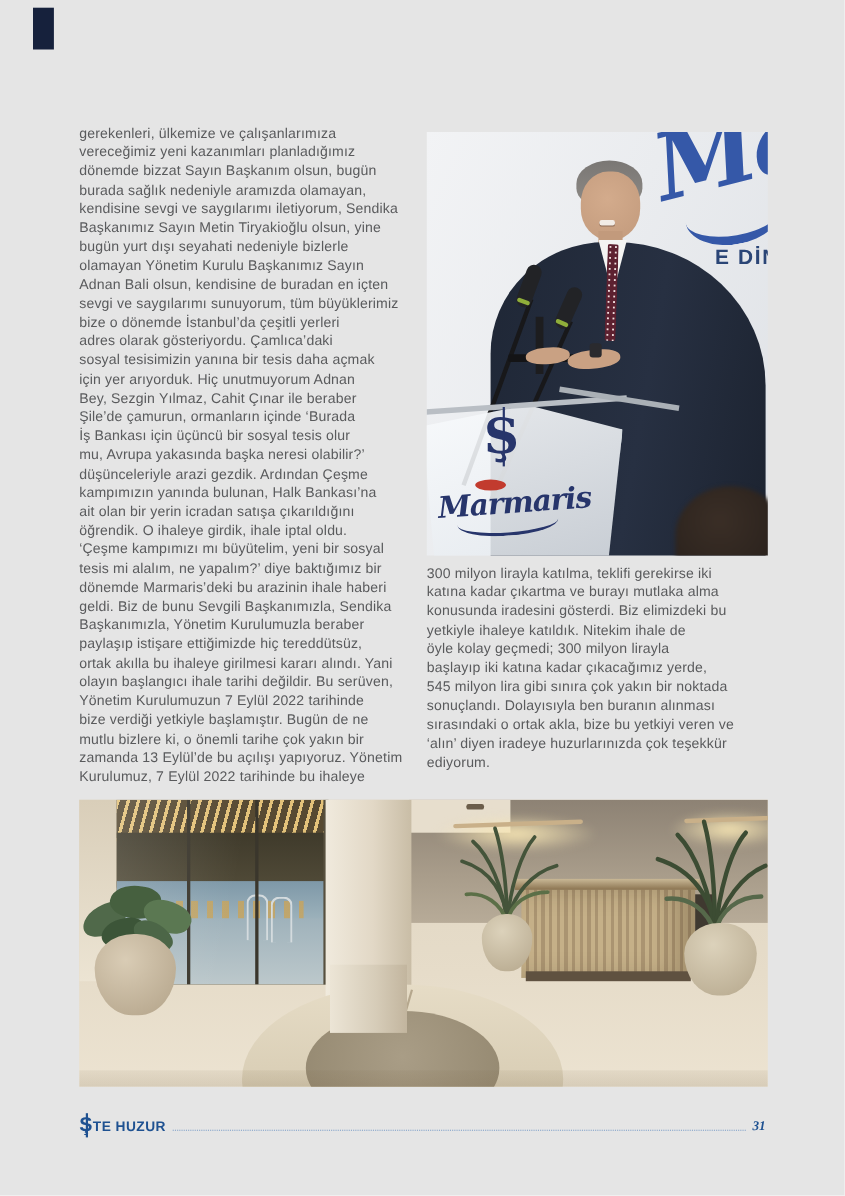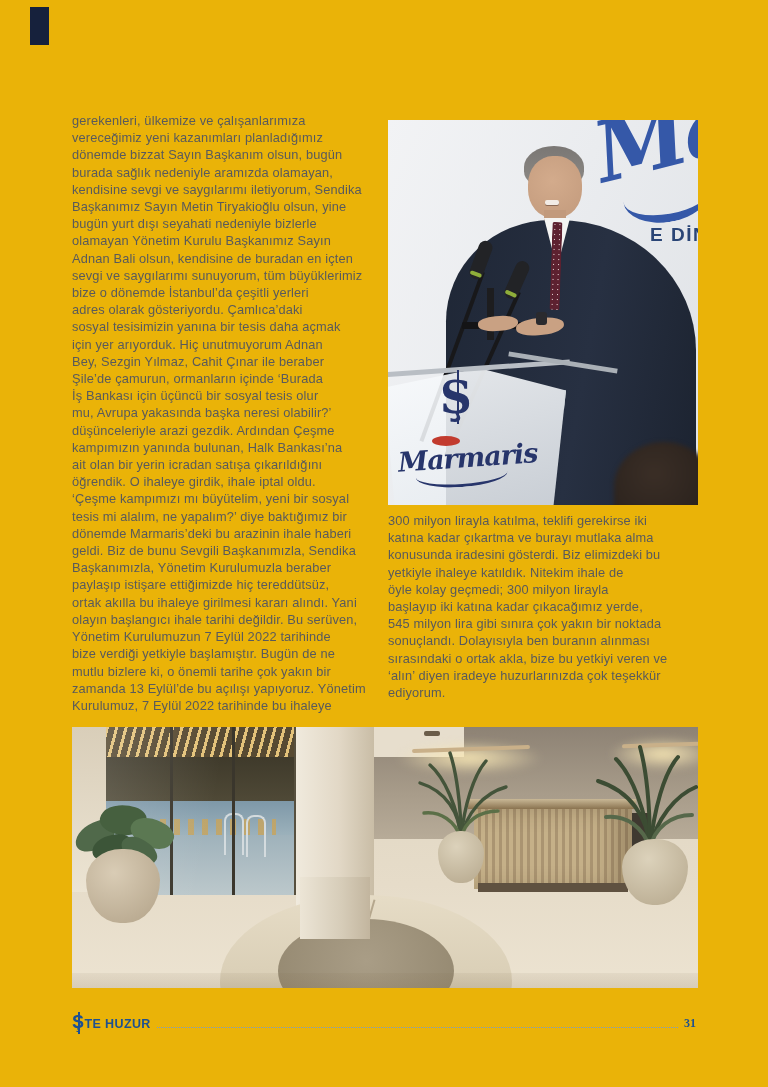--- a/index.html
+++ b/index.html
@@ -1,16 +1,16 @@
 <!DOCTYPE html>
 <html><head>
 <meta charset="utf-8">
 <style>
   html,body{margin:0;padding:0;background:#fff;}
-  .page{position:relative;width:768px;height:1087px;background:#eab308;overflow:hidden;
+  .page{position:relative;width:768px;height:1087px;background:#e5e5e5;overflow:hidden;
         font-family:"Liberation Sans",sans-serif;}
   
   .corner-tab{position:absolute;left:30px;top:7px;width:19px;height:38px;background:#16213c;}
   
   .coltext{position:absolute;white-space:pre-line;color:#595a5c;font-size:12.8px;
            line-height:17.2px;letter-spacing:.15px;}
   .col-left{left:72px;top:112px;width:320px;}
   .col-right{left:388px;top:512px;width:324px;}
   
   .photo-top{position:absolute;left:388px;top:120px;width:310px;height:385px;overflow:hidden;
@@ -143,21 +143,21 @@
                   background:linear-gradient(180deg,rgba(120,100,70,.08),rgba(120,100,70,.18));}
   .palm-svg{position:absolute;}
   
   .footer{position:absolute;left:72px;top:1016px;width:624px;display:flex;align-items:flex-end;}
   .brand{font-family:Liberation Sans, sans-serif;font-weight:bold;font-size:12.5px;color:#1e5191;
          letter-spacing:.4px;white-space:nowrap;}
   .brand-mark{position:relative;display:inline-block;font-size:18px;line-height:12px;}
   .brand-mark::after{content:"";position:absolute;left:50%;top:-4px;bottom:-6px;width:1.4px;
                      background:#1e5191;}
   .leader{flex:1;border-bottom:1.5px dotted #7a9cc6;margin:0 6px 3px 6px;}
-  .pagenum{font-family:"Liberation Serif",serif;font-weight:bold;font-size:12px;color:#1e5191;}
+  .pagenum{font-family:"Liberation Serif",serif;font-weight:bold;font-size:12px;color:#1e5191;font-style:italic;}
 </style>
 </head>
 <body>
 
 <div class="page">
 
   <div class="corner-tab"></div>
 
   <div class="coltext col-left">gerekenleri, ülkemize ve çalışanlarımıza
 vereceğimiz yeni kazanımları planladığımız

